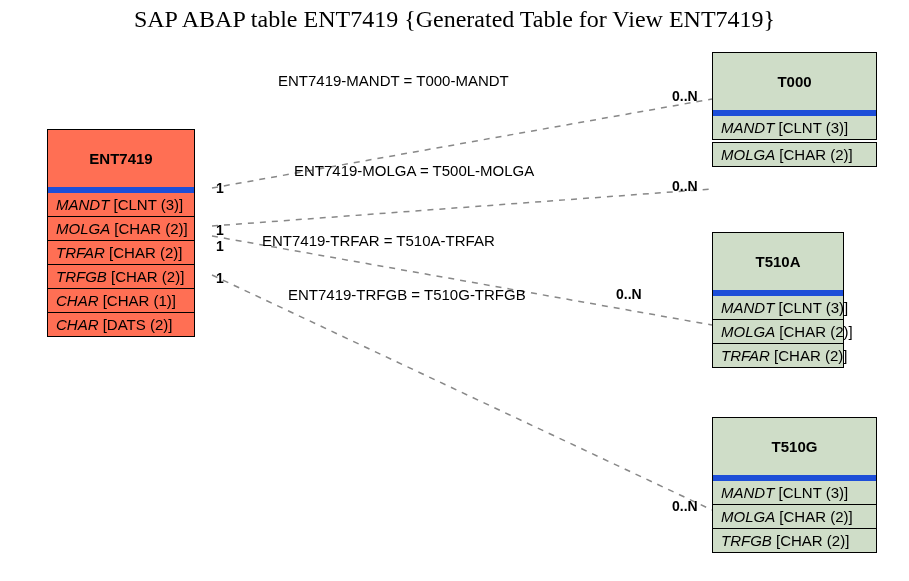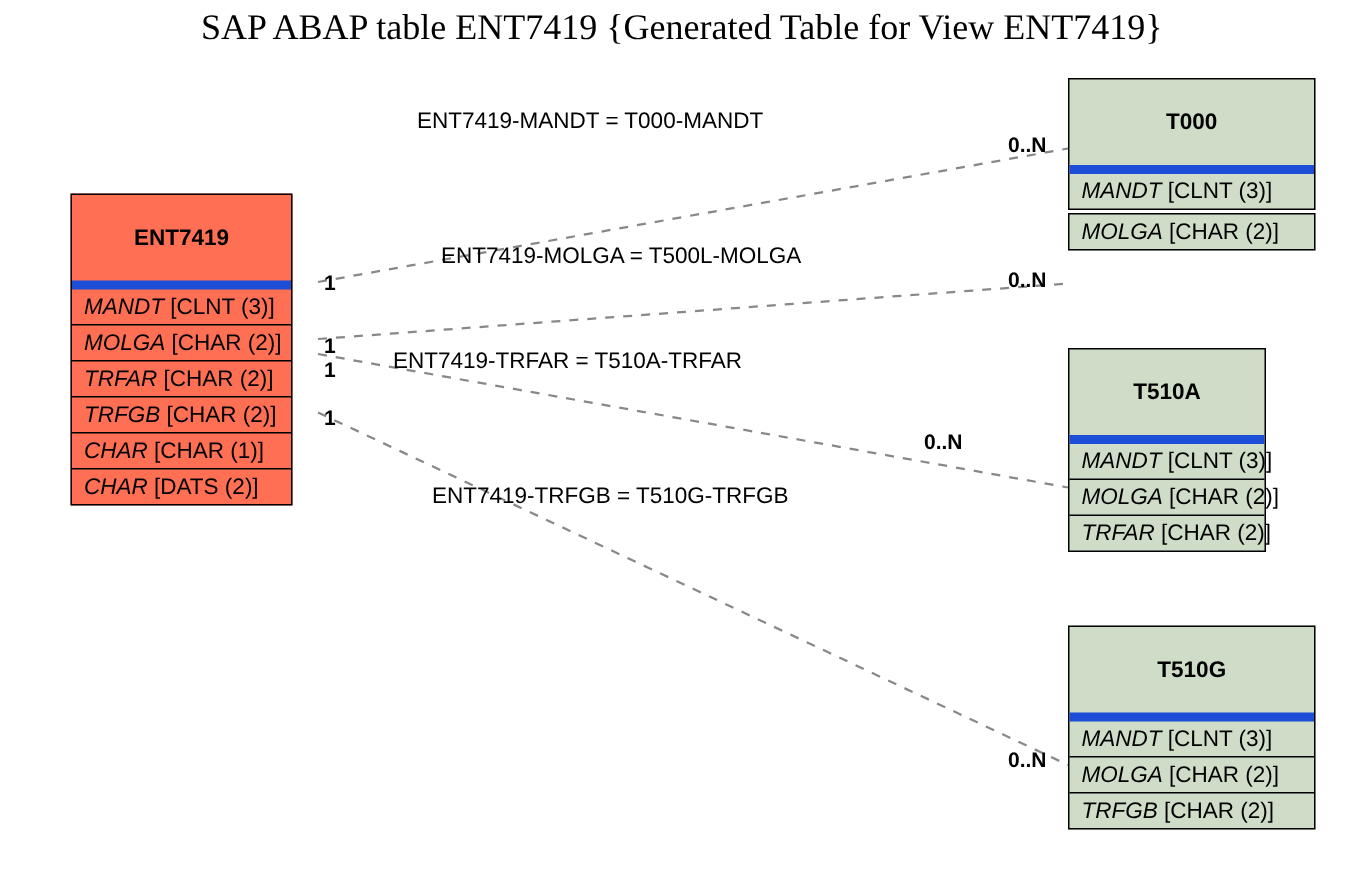--- a/index.html
+++ b/index.html
@@ -100,21 +100,21 @@
 <div class="entity rel-entity" style="left:712px; top:417px; width:165px;">
   <div class="header">T510G</div>
   <div class="row"><span class="fk">MANDT</span> <span>[CLNT (3)]</span></div>
   <div class="row"><span class="fk">MOLGA</span> <span>[CHAR (2)]</span></div>
   <div class="row"><span class="fk">TRFGB</span> <span>[CHAR (2)]</span></div>
 </div>
 
 <div class="rel-label" style="left:278px; top:72px;">ENT7419-MANDT = T000-MANDT</div>
 <div class="rel-label" style="left:294px; top:162px;">ENT7419-MOLGA = T500L-MOLGA</div>
 <div class="rel-label" style="left:262px; top:232px;">ENT7419-TRFAR = T510A-TRFAR</div>
-<div class="rel-label" style="left:288px; top:286px;margin-top:36px;">ENT7419-TRFGB = T510G-TRFGB</div>
+<div class="rel-label" style="left:288px; top:286px;">ENT7419-TRFGB = T510G-TRFGB</div>
 
 <div class="card-label" style="left:216px; top:180px;">1</div>
 <div class="card-label" style="left:216px; top:222px;">1</div>
 <div class="card-label" style="left:216px; top:238px;">1</div>
 <div class="card-label" style="left:216px; top:270px;">1</div>
 
 <div class="card-label" style="left:672px; top:88px;">0..N</div>
 <div class="card-label" style="left:672px; top:178px;">0..N</div>
 <div class="card-label" style="left:616px; top:286px;">0..N</div>
 <div class="card-label" style="left:672px; top:498px;">0..N</div>

